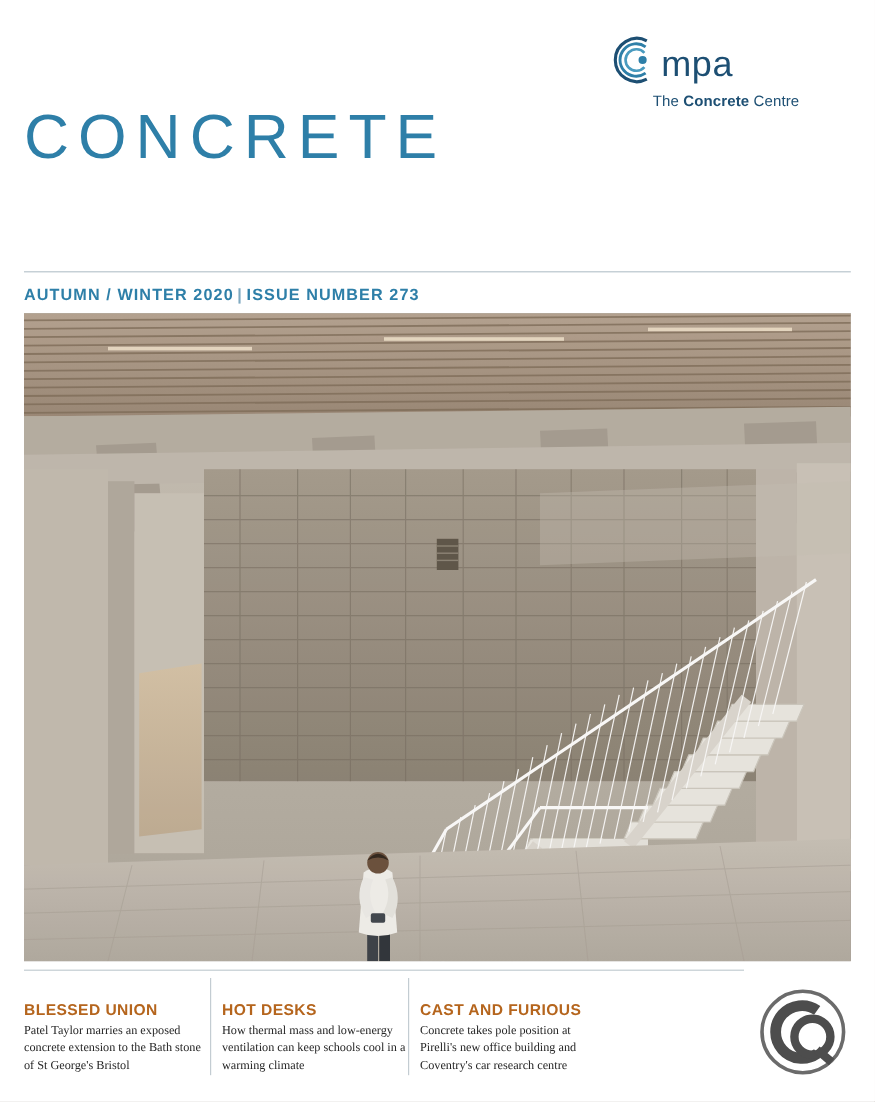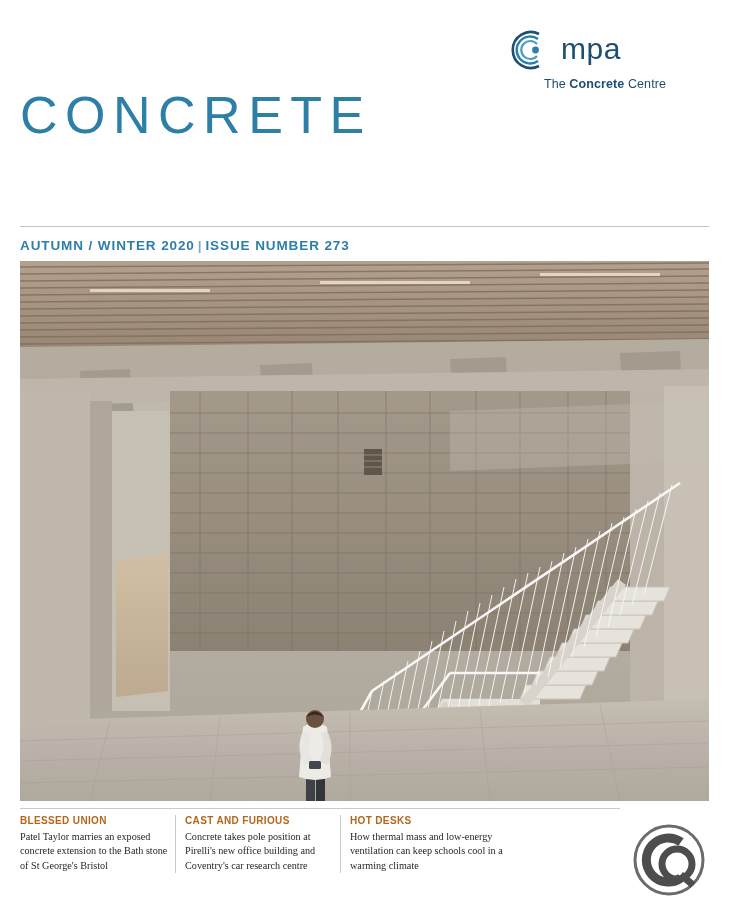--- a/index.html
+++ b/index.html
@@ -25,22 +25,22 @@
   
   .logo-block {
     position: absolute;
     top: 28px;
     right: 24px;
     text-align: left;
     width: 200px;
   }
   .logo-row {
     display: flex;
-    align-items: center;
-    gap: 12px;
+    align-items: flex-end;
+    gap: 2px;
   }
   .logo-mark {
     width: 44px;
     height: 44px;
     flex: 0 0 auto;
   }
   .logo-mpa {
     font-size: 30px;
     letter-spacing: 0.5px;
     color: #1d4f73;
@@ -122,25 +122,26 @@
   .teaser-col-rule {
     position: absolute;
     left: 0;
     top: 0;
     bottom: 0;
     width: 1px;
     background: #c3ccd2;
   }
   .teaser-kicker {
     color: #b5651d;
-    font-size: 10px;
+    font-size: 13px;
     font-weight: 700;
     letter-spacing: 0.35px;
     margin-bottom: 4px;
     text-transform: uppercase;
+    margin-top: 19px;
   }
   .teaser-text {
     font-size: 10.2px;
     line-height: 1.42;
     color: #262626;
     font-family: Liberation Serif, serif;
   }
   .teasers-top-rule {
     position: absolute;
     left: 20px;
@@ -526,27 +527,27 @@
   </div>
 
   <div class="teasers-top-rule"></div>
   <div class="teasers">
     <div class="teaser">
       <div class="teaser-kicker">BLESSED UNION</div>
       <div class="teaser-text">Patel Taylor marries an exposed concrete extension to the Bath stone of St George's Bristol</div>
     </div>
     <div class="teaser">
       <span class="teaser-col-rule"></span>
-      <div class="teaser-kicker">CAST AND FURIOUS</div>
-      <div class="teaser-text">Concrete takes pole position at Pirelli's new office building and Coventry's car research centre</div>
+      <div class="teaser-kicker">HOT DESKS</div>
+      <div class="teaser-text">How thermal mass and low-energy ventilation can keep schools cool in a warming climate</div>
     </div>
     <div class="teaser">
       <span class="teaser-col-rule"></span>
-      <div class="teaser-kicker">HOT DESKS</div>
-      <div class="teaser-text">How thermal mass and low-energy ventilation can keep schools cool in a warming climate</div>
+      <div class="teaser-kicker">CAST AND FURIOUS</div>
+      <div class="teaser-text">Concrete takes pole position at Pirelli's new office building and Coventry's car research centre</div>
     </div>
   </div>
 
   <div class="roundel">
     <svg viewBox="0 0 72 72" width="72" height="72" aria-hidden="true">
       <circle cx="36" cy="36" r="34" fill="none" stroke="#6b6b6b" stroke-width="3"></circle>
       <path d="M48 18 A22 22 0 1 0 48 54" fill="none" stroke="#4d4d4d" stroke-width="9"></path>
       <circle cx="44" cy="40" r="15" fill="none" stroke="#4d4d4d" stroke-width="7"></circle>
       <rect x="50" y="48" width="16" height="7" transform="rotate(40 50 48)" fill="#4d4d4d"></rect>
     </svg>

